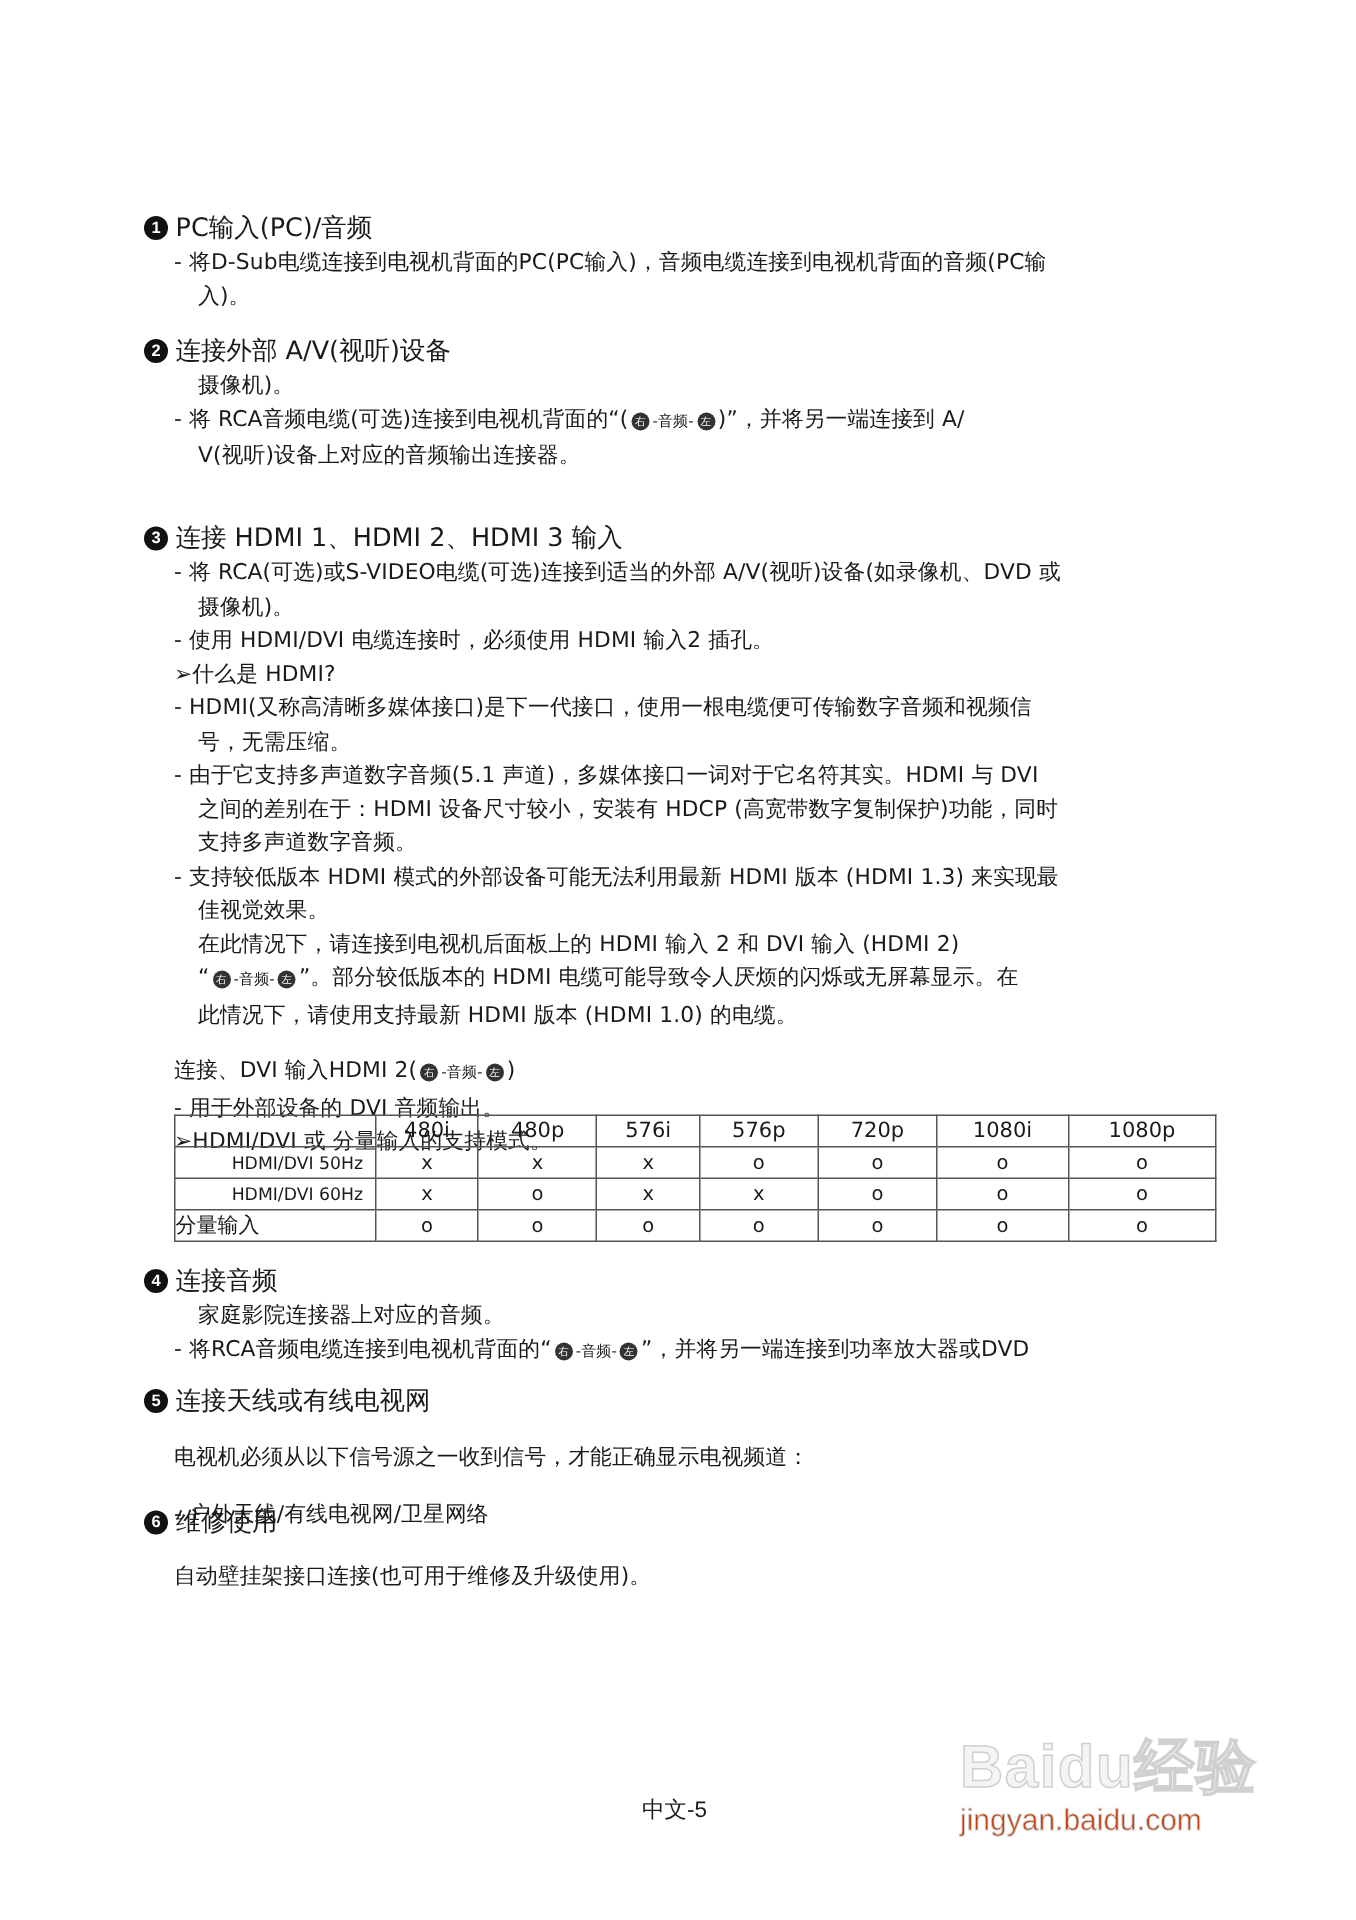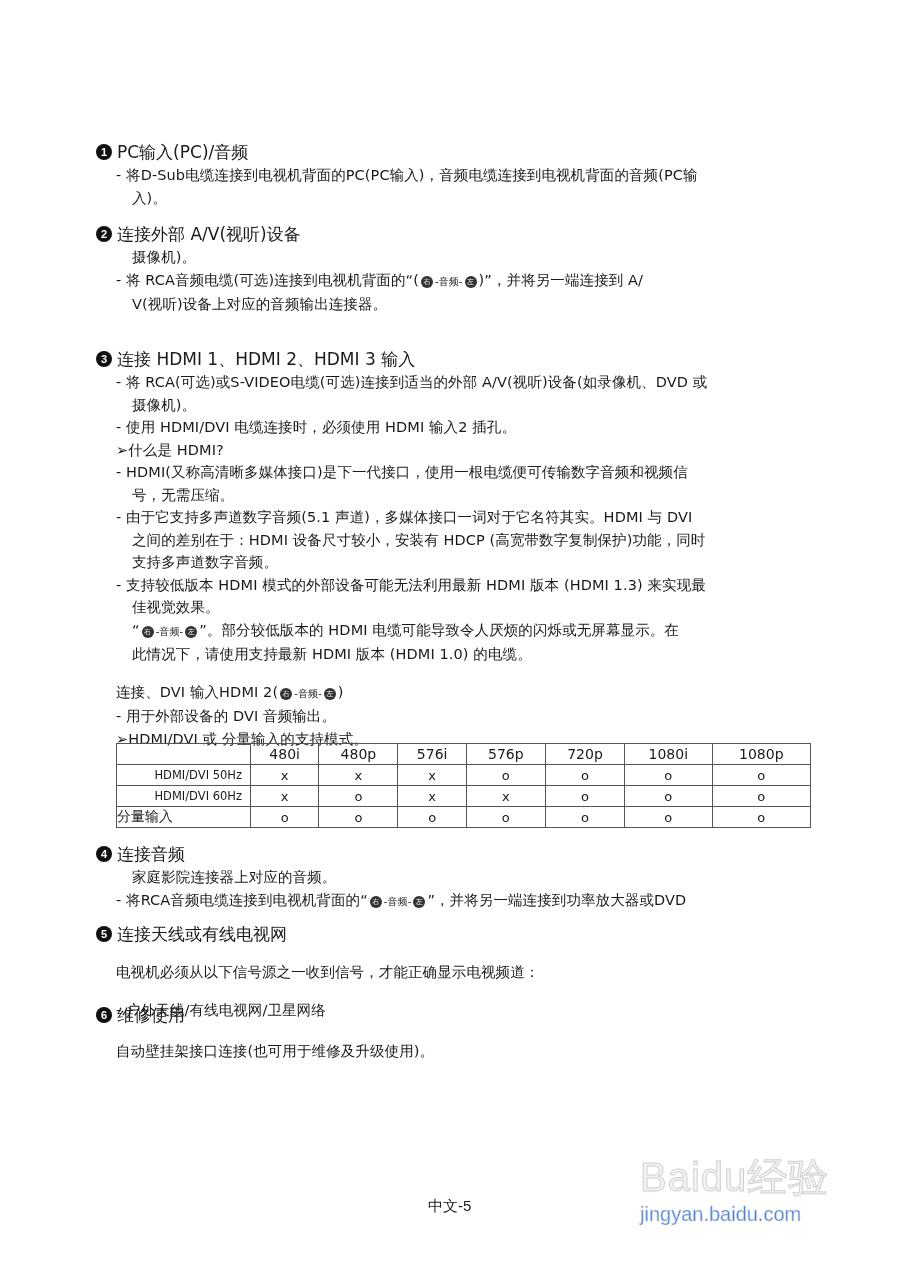--- a/index.html
+++ b/index.html
@@ -19,23 +19,23 @@
          font-size: 7px; align-items: center; justify-content: center; vertical-align: 1px; margin: 0 2px; }
   .small { font-size: 10px; }
   table.modes { position: absolute; left: 116px; top: 743px; width: 695px; border-collapse: collapse;
                 font-size: 13px; }
   table.modes td, table.modes th { border: 1px solid #555; height: 20px; text-align: center; font-weight: normal; padding: 0; }
   table.modes th { font-size: 14px; }
   table.modes td.rowh { text-align: right; padding-right: 8px; font-size: 11.5px; width: 125px; }
   table.modes td.rowh.cn { text-align: left; font-size: 14px; }
   .footer { position: absolute; left: 428px; top: 1197px; font-family: "Liberation Sans", sans-serif; font-size: 15px; }
   .wm { position: absolute; left: 640px; top: 1150px; color: #e2e2e2; font-family: "Liberation Sans", sans-serif; }
-  .wm .big { font-size: 40px; font-weight: normal; letter-spacing: 1px;
+  .wm .big { font-size: 40px; font-weight: bold; letter-spacing: 1px;
              -webkit-text-stroke: 1px #d0d0d0; color: #f4f4f4; }
-  .wm .url { font-size: 20px; color: #3b82f6; -webkit-text-stroke: 0.6px #d2d2d2; margin-top: -2px; }
+  .wm .url { font-size: 20px; color: #c2410c; -webkit-text-stroke: 0.6px #d2d2d2; margin-top: -2px; }
 </style>
 </head>
 <body>
 
 <div class="page">
 
   <div class="section" style="top:140px;">
     <div class="sec-title">
       <span class="num">1</span>
       <span>PC输入(PC)/音频</span>
@@ -65,20 +65,21 @@
     <div class="line indent2">摄像机)。</div>
     <div class="line indent1">- 使用 HDMI/DVI 电缆连接时，必须使用 HDMI 输入2 插孔。</div>
     <div class="line indent1">➢什么是 HDMI?</div>
     <div class="line indent1">- HDMI(又称高清晰多媒体接口)是下一代接口，使用一根电缆便可传输数字音频和视频信</div>
     <div class="line indent2">号，无需压缩。</div>
     <div class="line indent1">- 由于它支持多声道数字音频(5.1 声道)，多媒体接口一词对于它名符其实。HDMI 与 DVI</div>
     <div class="line indent2">之间的差别在于：HDMI 设备尺寸较小，安装有 HDCP (高宽带数字复制保护)功能，同时</div>
     <div class="line indent2">支持多声道数字音频。</div>
     <div class="line indent1">- 支持较低版本 HDMI 模式的外部设备可能无法利用最新 HDMI 版本 (HDMI 1.3) 来实现最</div>
     <div class="line indent2">佳视觉效果。</div>
+    <div class="line indent2">在此情况下，请连接到电视机后面板上的 HDMI 输入 2 和 DVI 输入 (HDMI 2)</div>
     <div class="line indent2">
       <span>“</span><span class="cic">右</span><span class="small">-音频-</span><span class="cic">左</span><span>”。部分较低版本的 HDMI 电缆可能导致令人厌烦的闪烁或无屏幕显示。在</span>
     </div>
     <div class="line indent2">此情况下，请使用支持最新 HDMI 版本 (HDMI 1.0) 的电缆。</div>
     <div class="line indent0">
       <span>连接、DVI 输入HDMI 2(</span><span class="cic">右</span><span class="small">-音频-</span><span class="cic">左</span><span>)</span>
     </div>
     <div class="line indent1">- 用于外部设备的 DVI 音频输出。</div>
     <div class="line indent1">➢HDMI/DVI 或 分量输入的支持模式。</div>
   </div>

